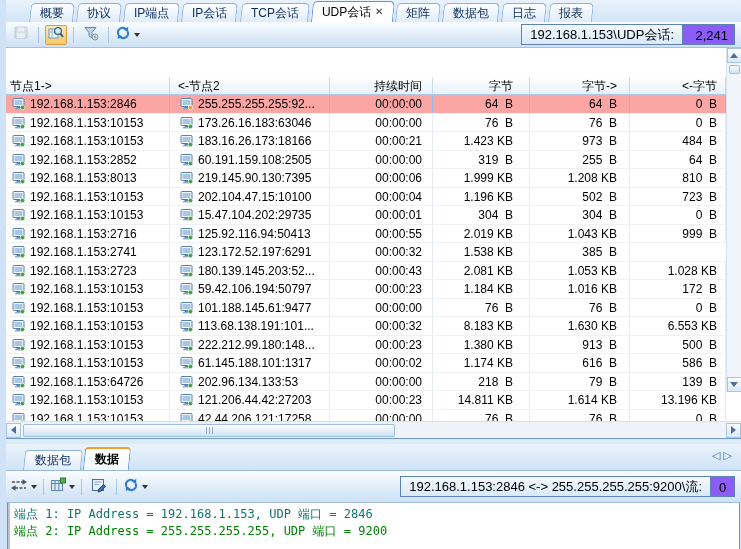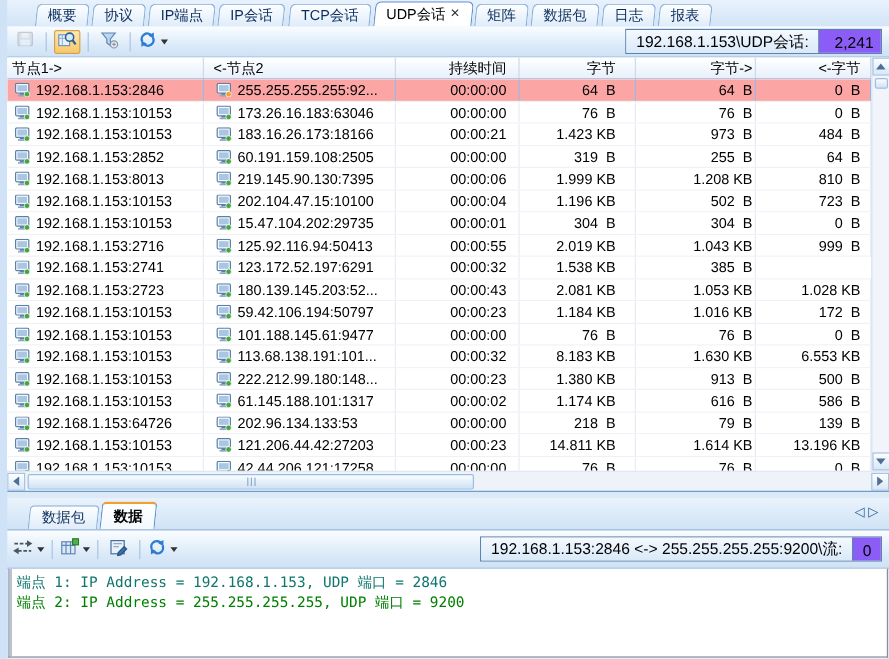--- a/index.html
+++ b/index.html
@@ -39,28 +39,28 @@
                   align-items:center; justify-content:flex-end; padding:1px 6px 0; }
   .counter.top { margin-left:auto; margin-right:2px; }
   .counter.top .val { min-width:52px; }
   .counter.bottom { margin-left:auto; margin-right:2px; }
   .counter.bottom .val { min-width:24px; justify-content:center; }
 
   
   .grid-wrap { display:flex; background:#fff; }
   .grid-main { width:720px; }
   .hdr { display:flex; height:18px; background:linear-gradient(#ffffff,#e7f0fb);
-         border-bottom:1px solid #aec8e4; }
+         border-bottom:1px solid #aec8e4;margin-top:29px; }
   .hcell { border-right:1px solid #ccd9ea; display:flex; align-items:center;
            white-space:nowrap; overflow:hidden; padding-top:1px; }
   .c0 { width:164px; padding-left:4px; }
   .c1 { width:160px; padding-left:8px; }
   .c2 { width:103px; justify-content:flex-end; padding-right:10px; }
   .c3 { width:97px;  justify-content:flex-end; padding-right:16px; }
-  .c4 { width:100px; justify-content:flex-end; padding-right:2px; }
+  .c4 { width:100px; justify-content:flex-end; padding-right:12px; }
   .c5 { width:96px;  justify-content:flex-end; padding-right:8px; }
   .tbody { height:326px; overflow:hidden; background:#fff; }
   .trow { display:flex; height:18.5px; border-bottom:1px solid #eef1f6; background:#fff; }
   .trow .hcell { border-right:1px solid #e7ecf4; }
   .trow.sel { background:#fca5a5; }
   .trow.sel .hcell { border-right-color:#9ab9e4; }
   .num { white-space:pre; font-variant-numeric:tabular-nums; }
   .node-icon { flex:0 0 auto; margin:0 5px 0 2px; display:flex; }
 
   

